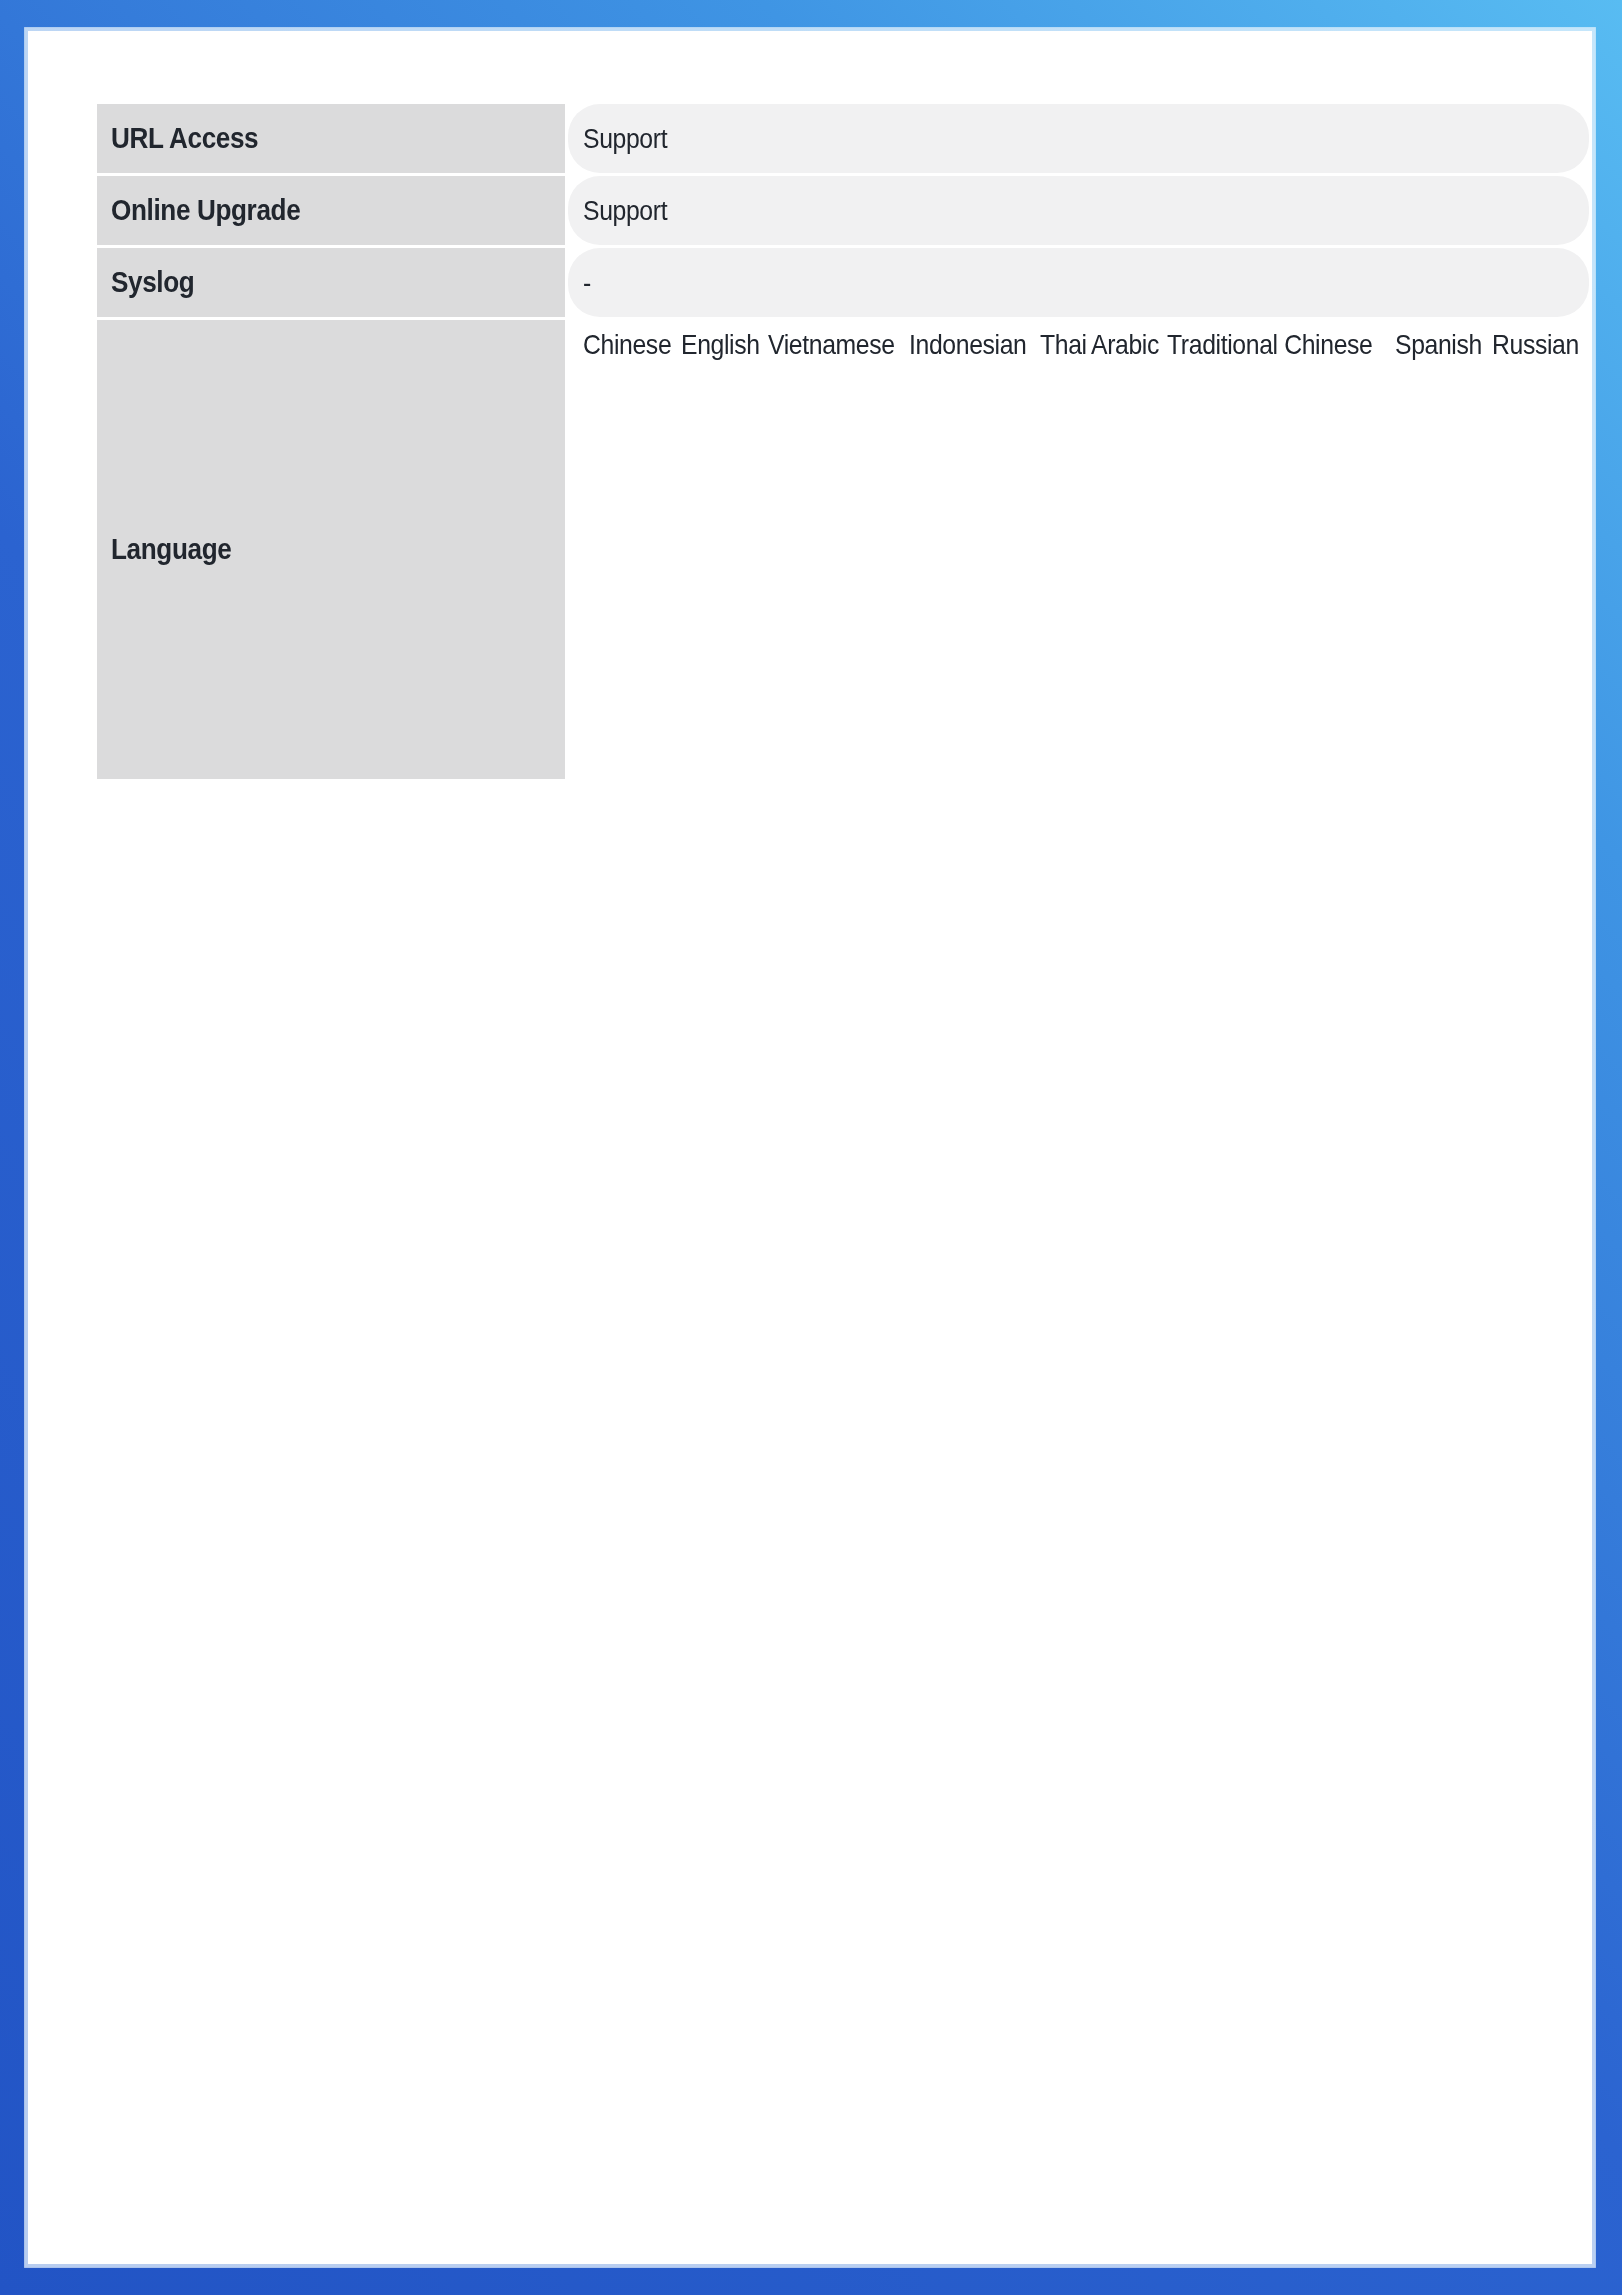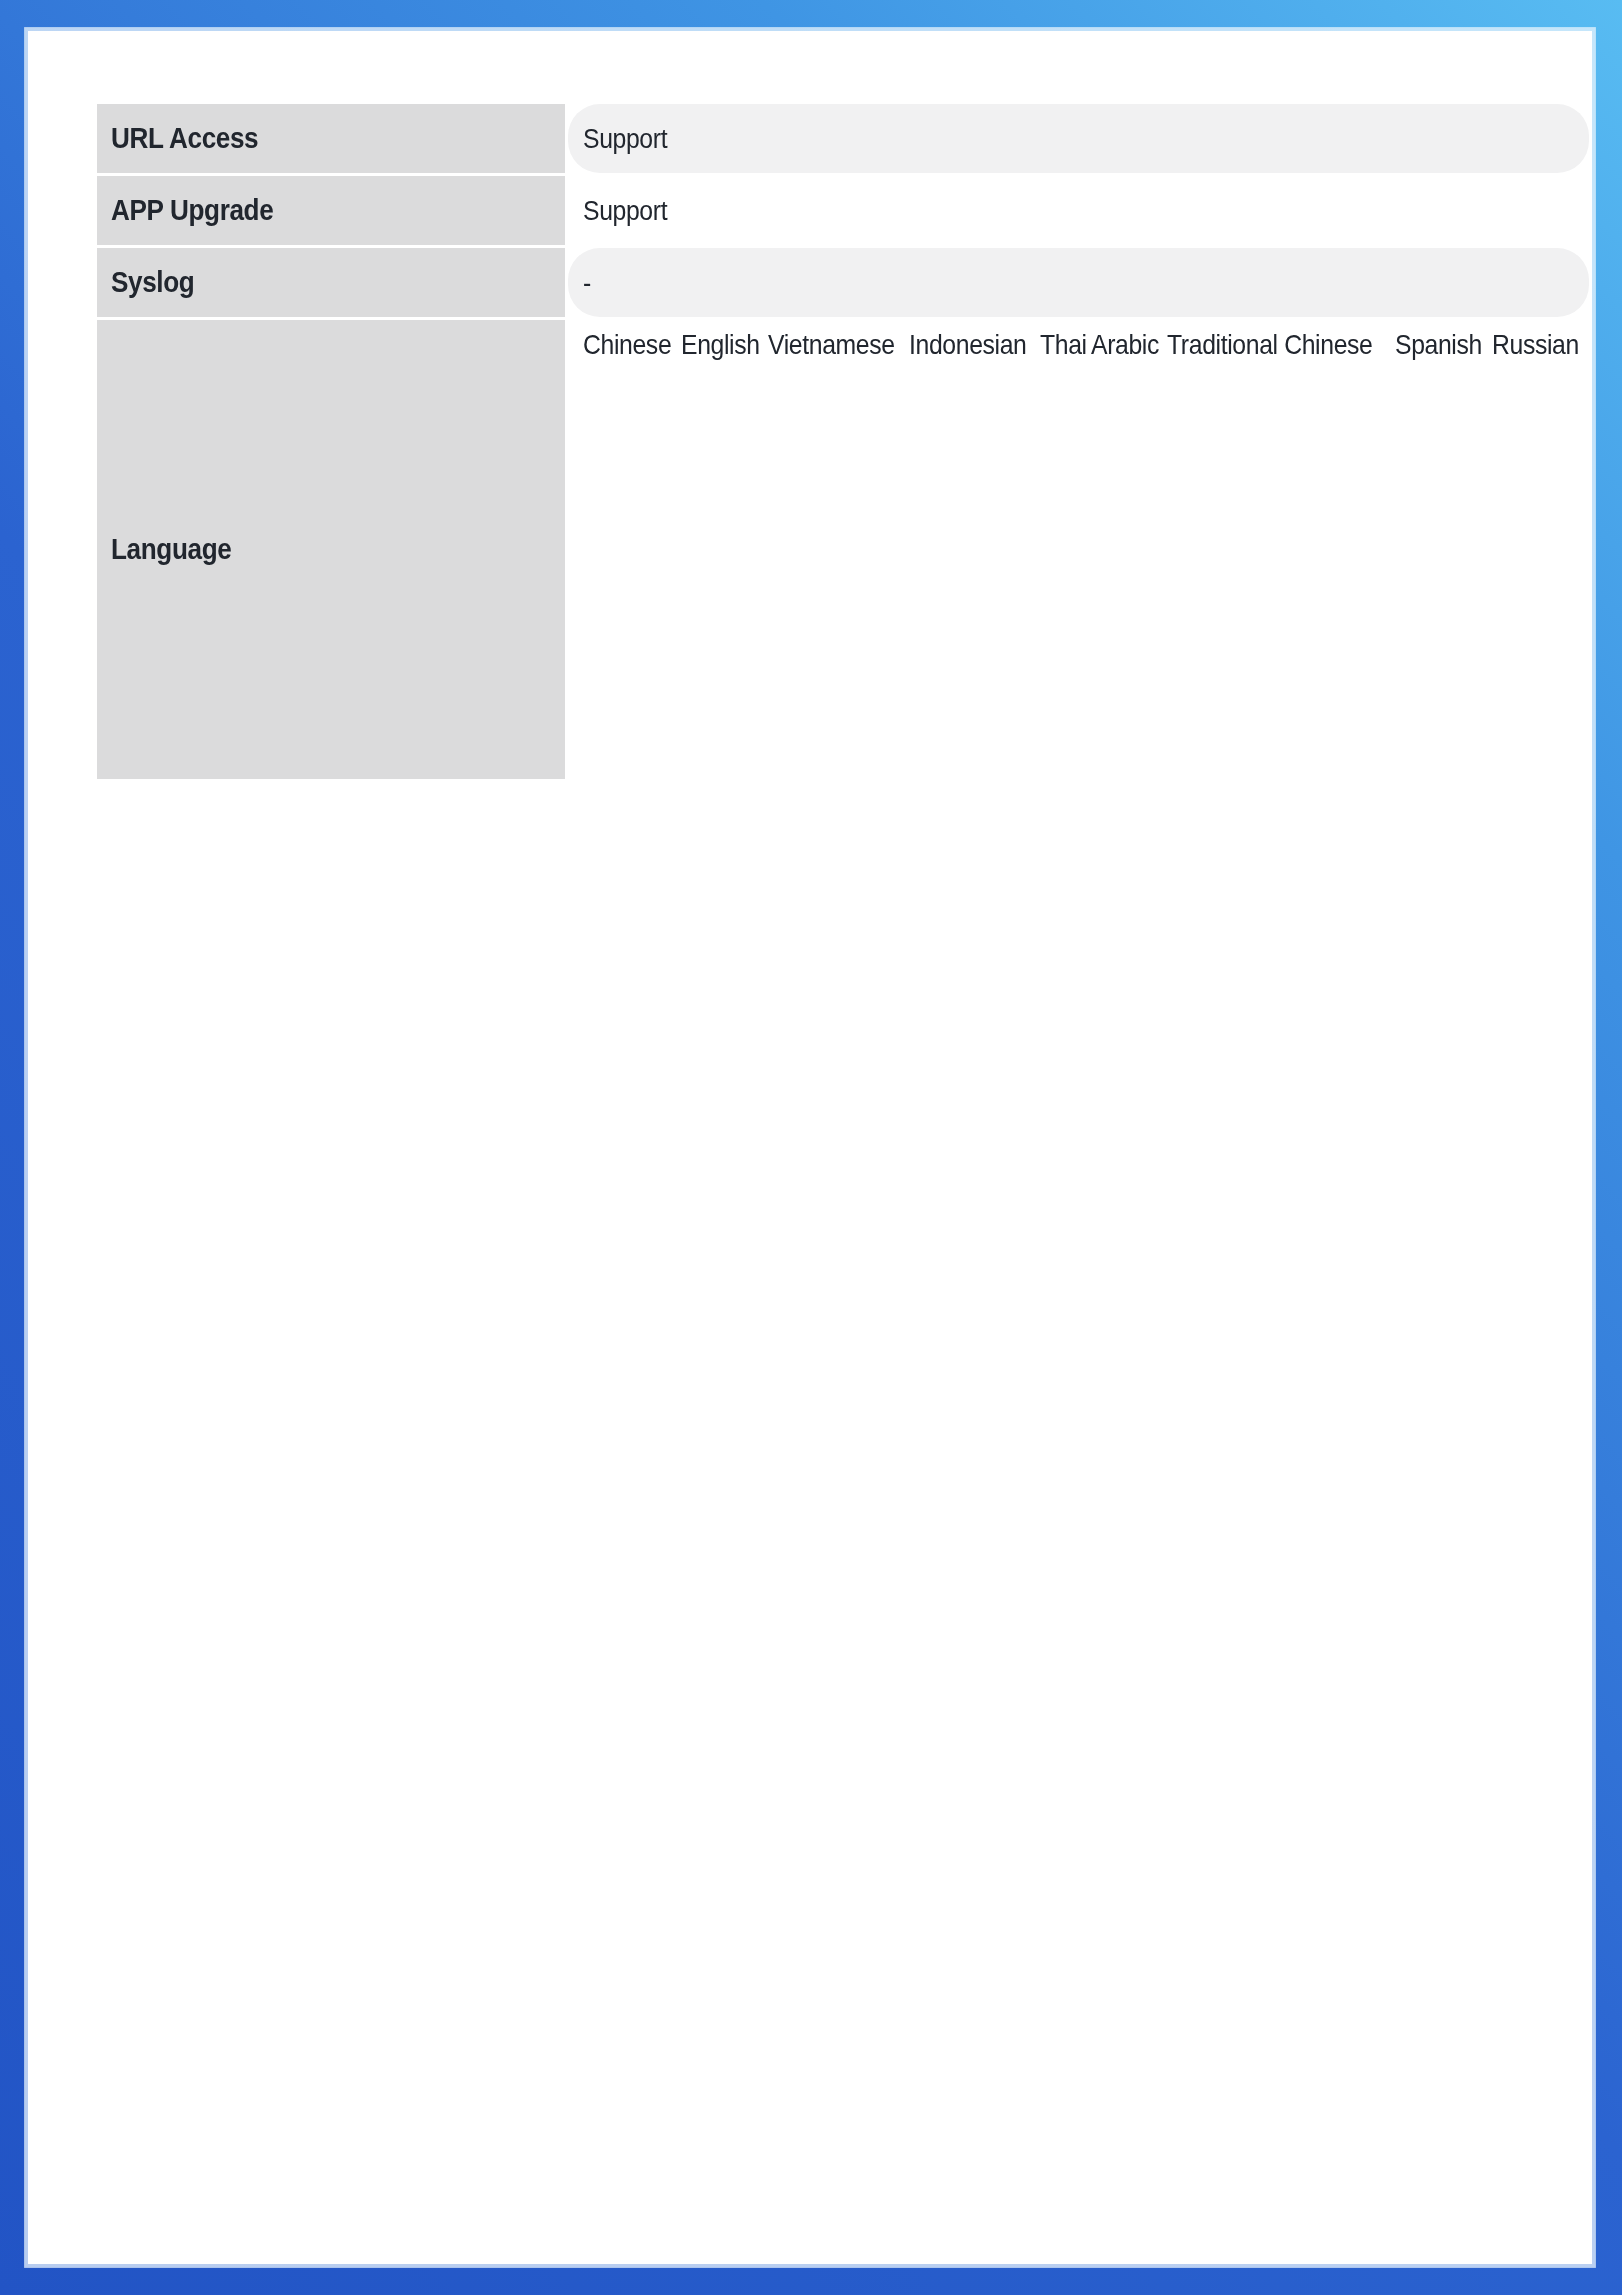--- a/index.html
+++ b/index.html
@@ -94,29 +94,29 @@
         <tr class="row">
           <td class="label-cell">
             <span class="txt label-txt">URL Access</span>
           </td>
           <td class="value-cell shade">
             <span class="txt value-txt">Support</span>
           </td>
         </tr>
 
 
-
         <tr class="row">
           <td class="label-cell">
-            <span class="txt label-txt">APP Upgrade</span>
+            <span class="txt label-txt">Online Upgrade</span>
           </td>
-          <td class="value-cell">
+          <td class="value-cell shade">
             <span class="txt value-txt">Support</span>
           </td>
         </tr>
+
 
         <tr class="row">
           <td class="label-cell">
             <span class="txt label-txt">Syslog</span>
           </td>
           <td class="value-cell shade">
             <span class="txt value-txt">-</span>
           </td>
         </tr>
 

